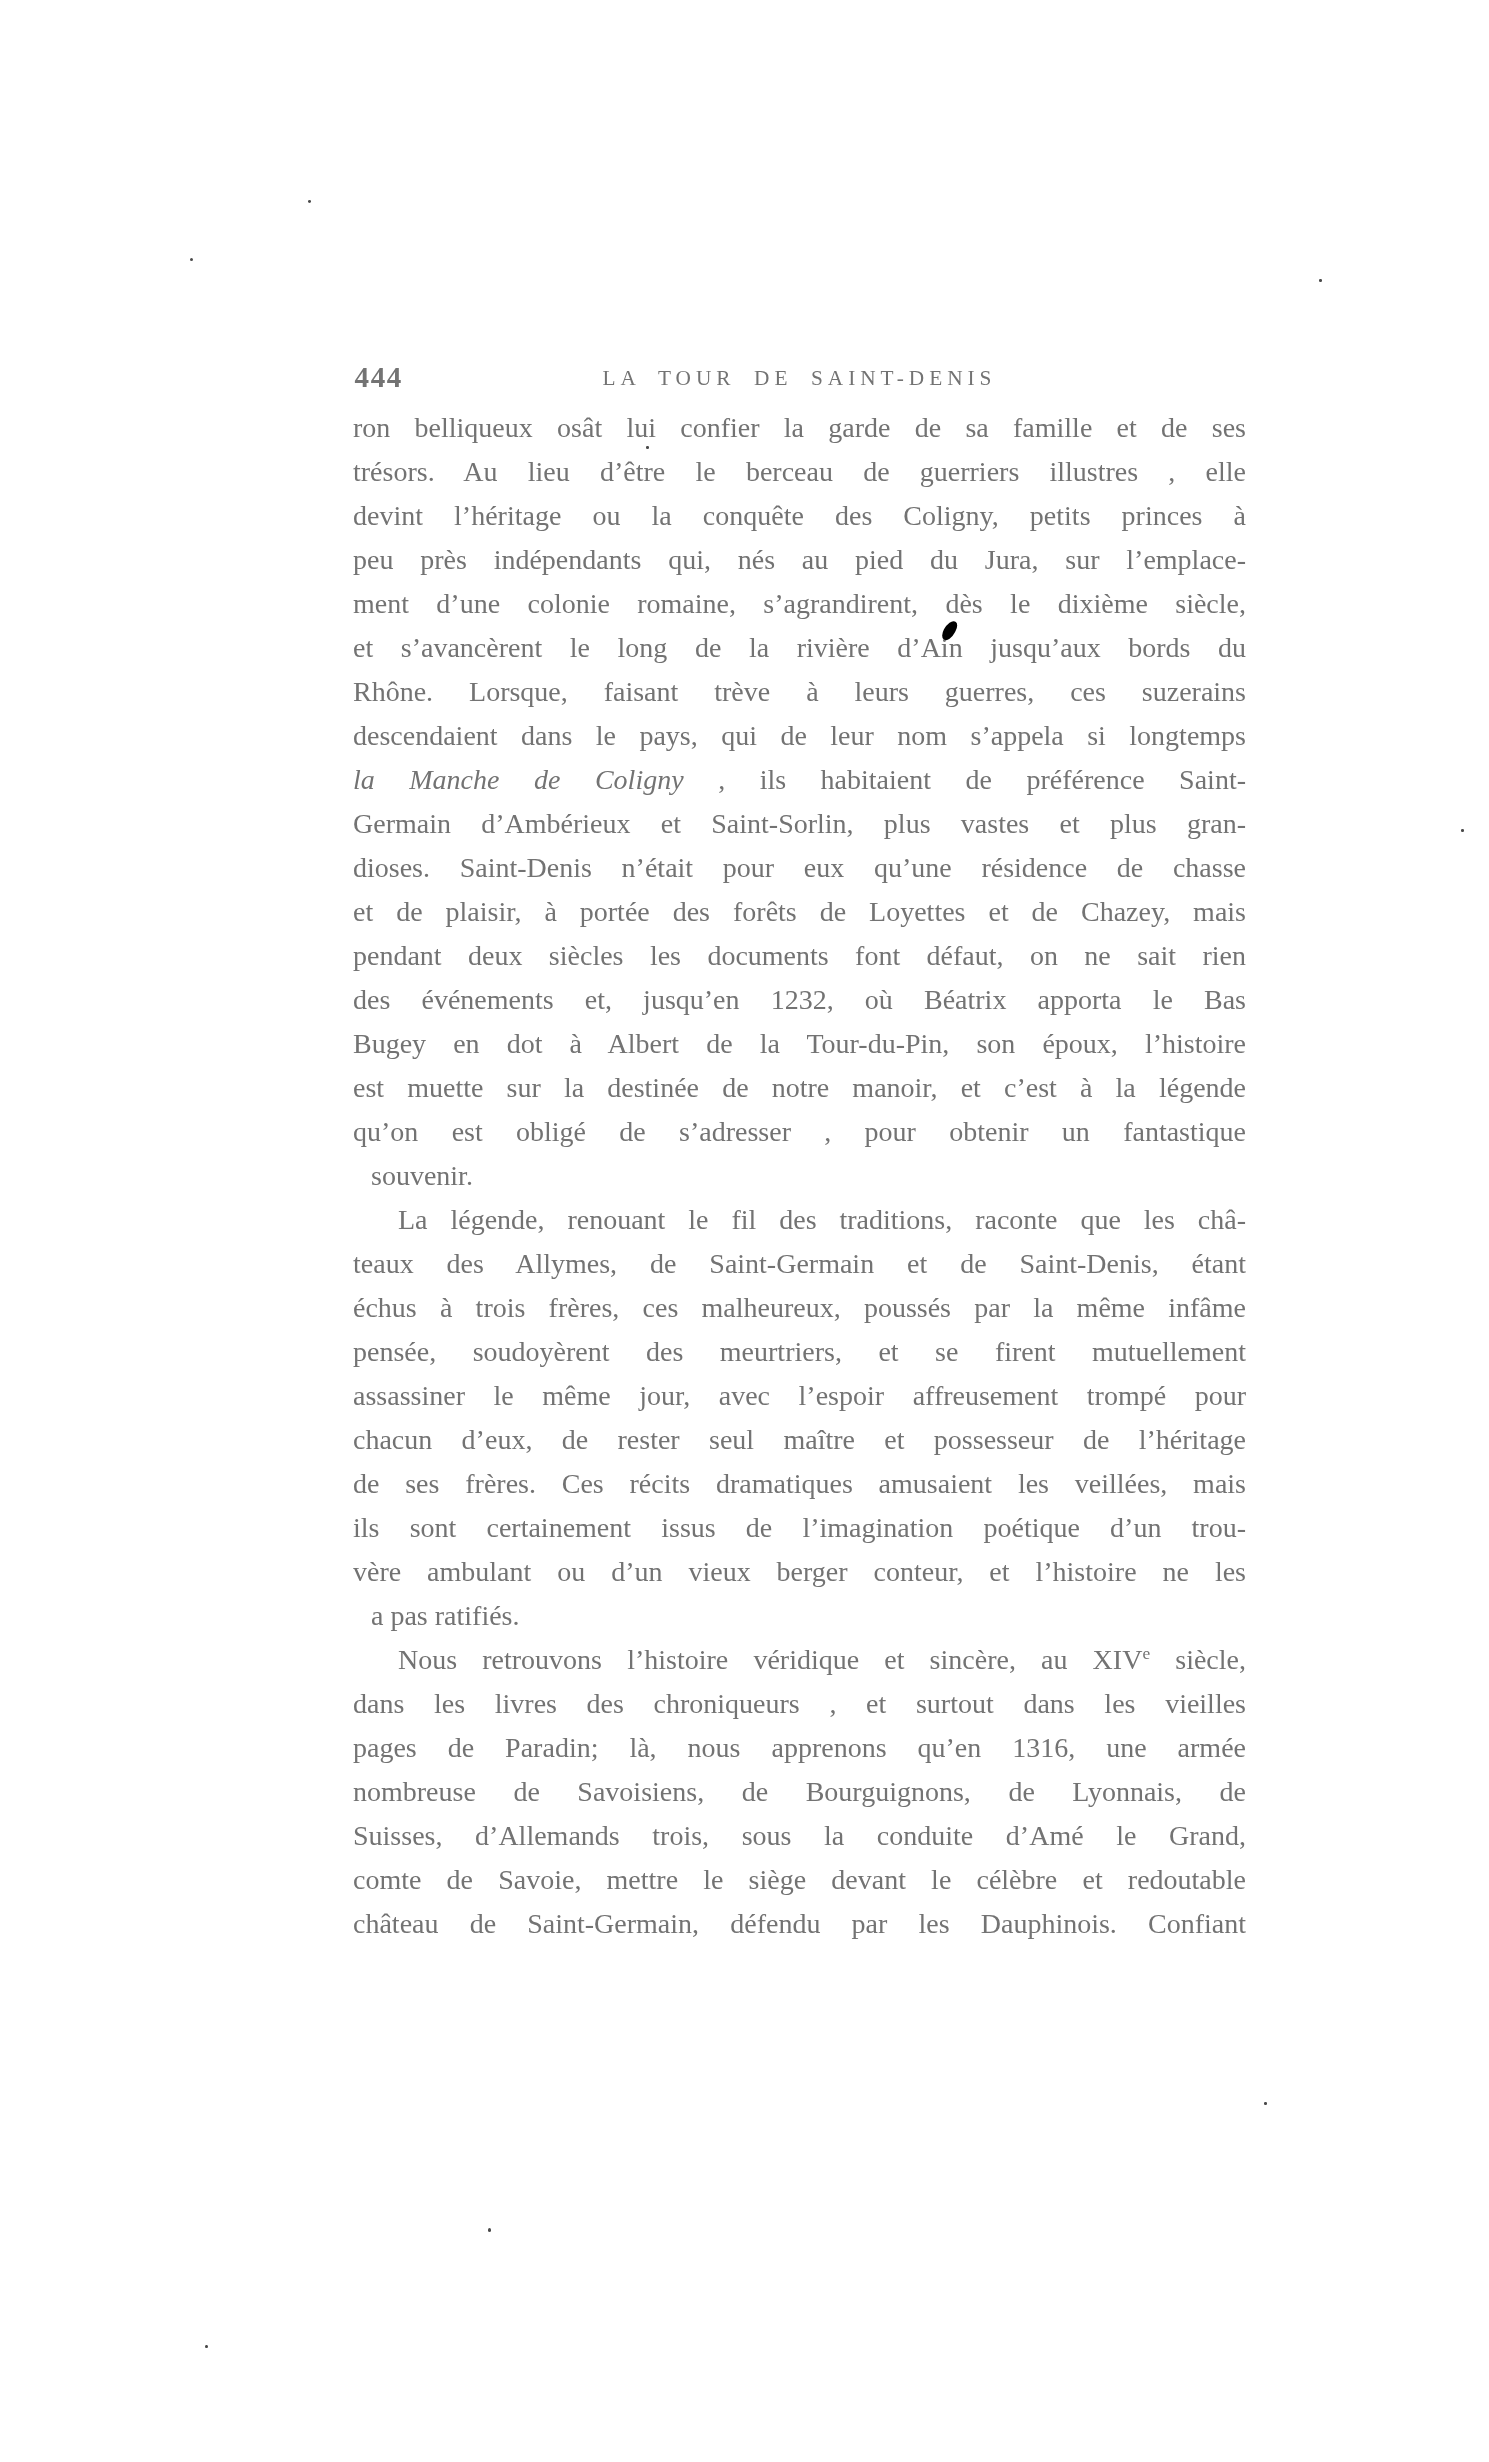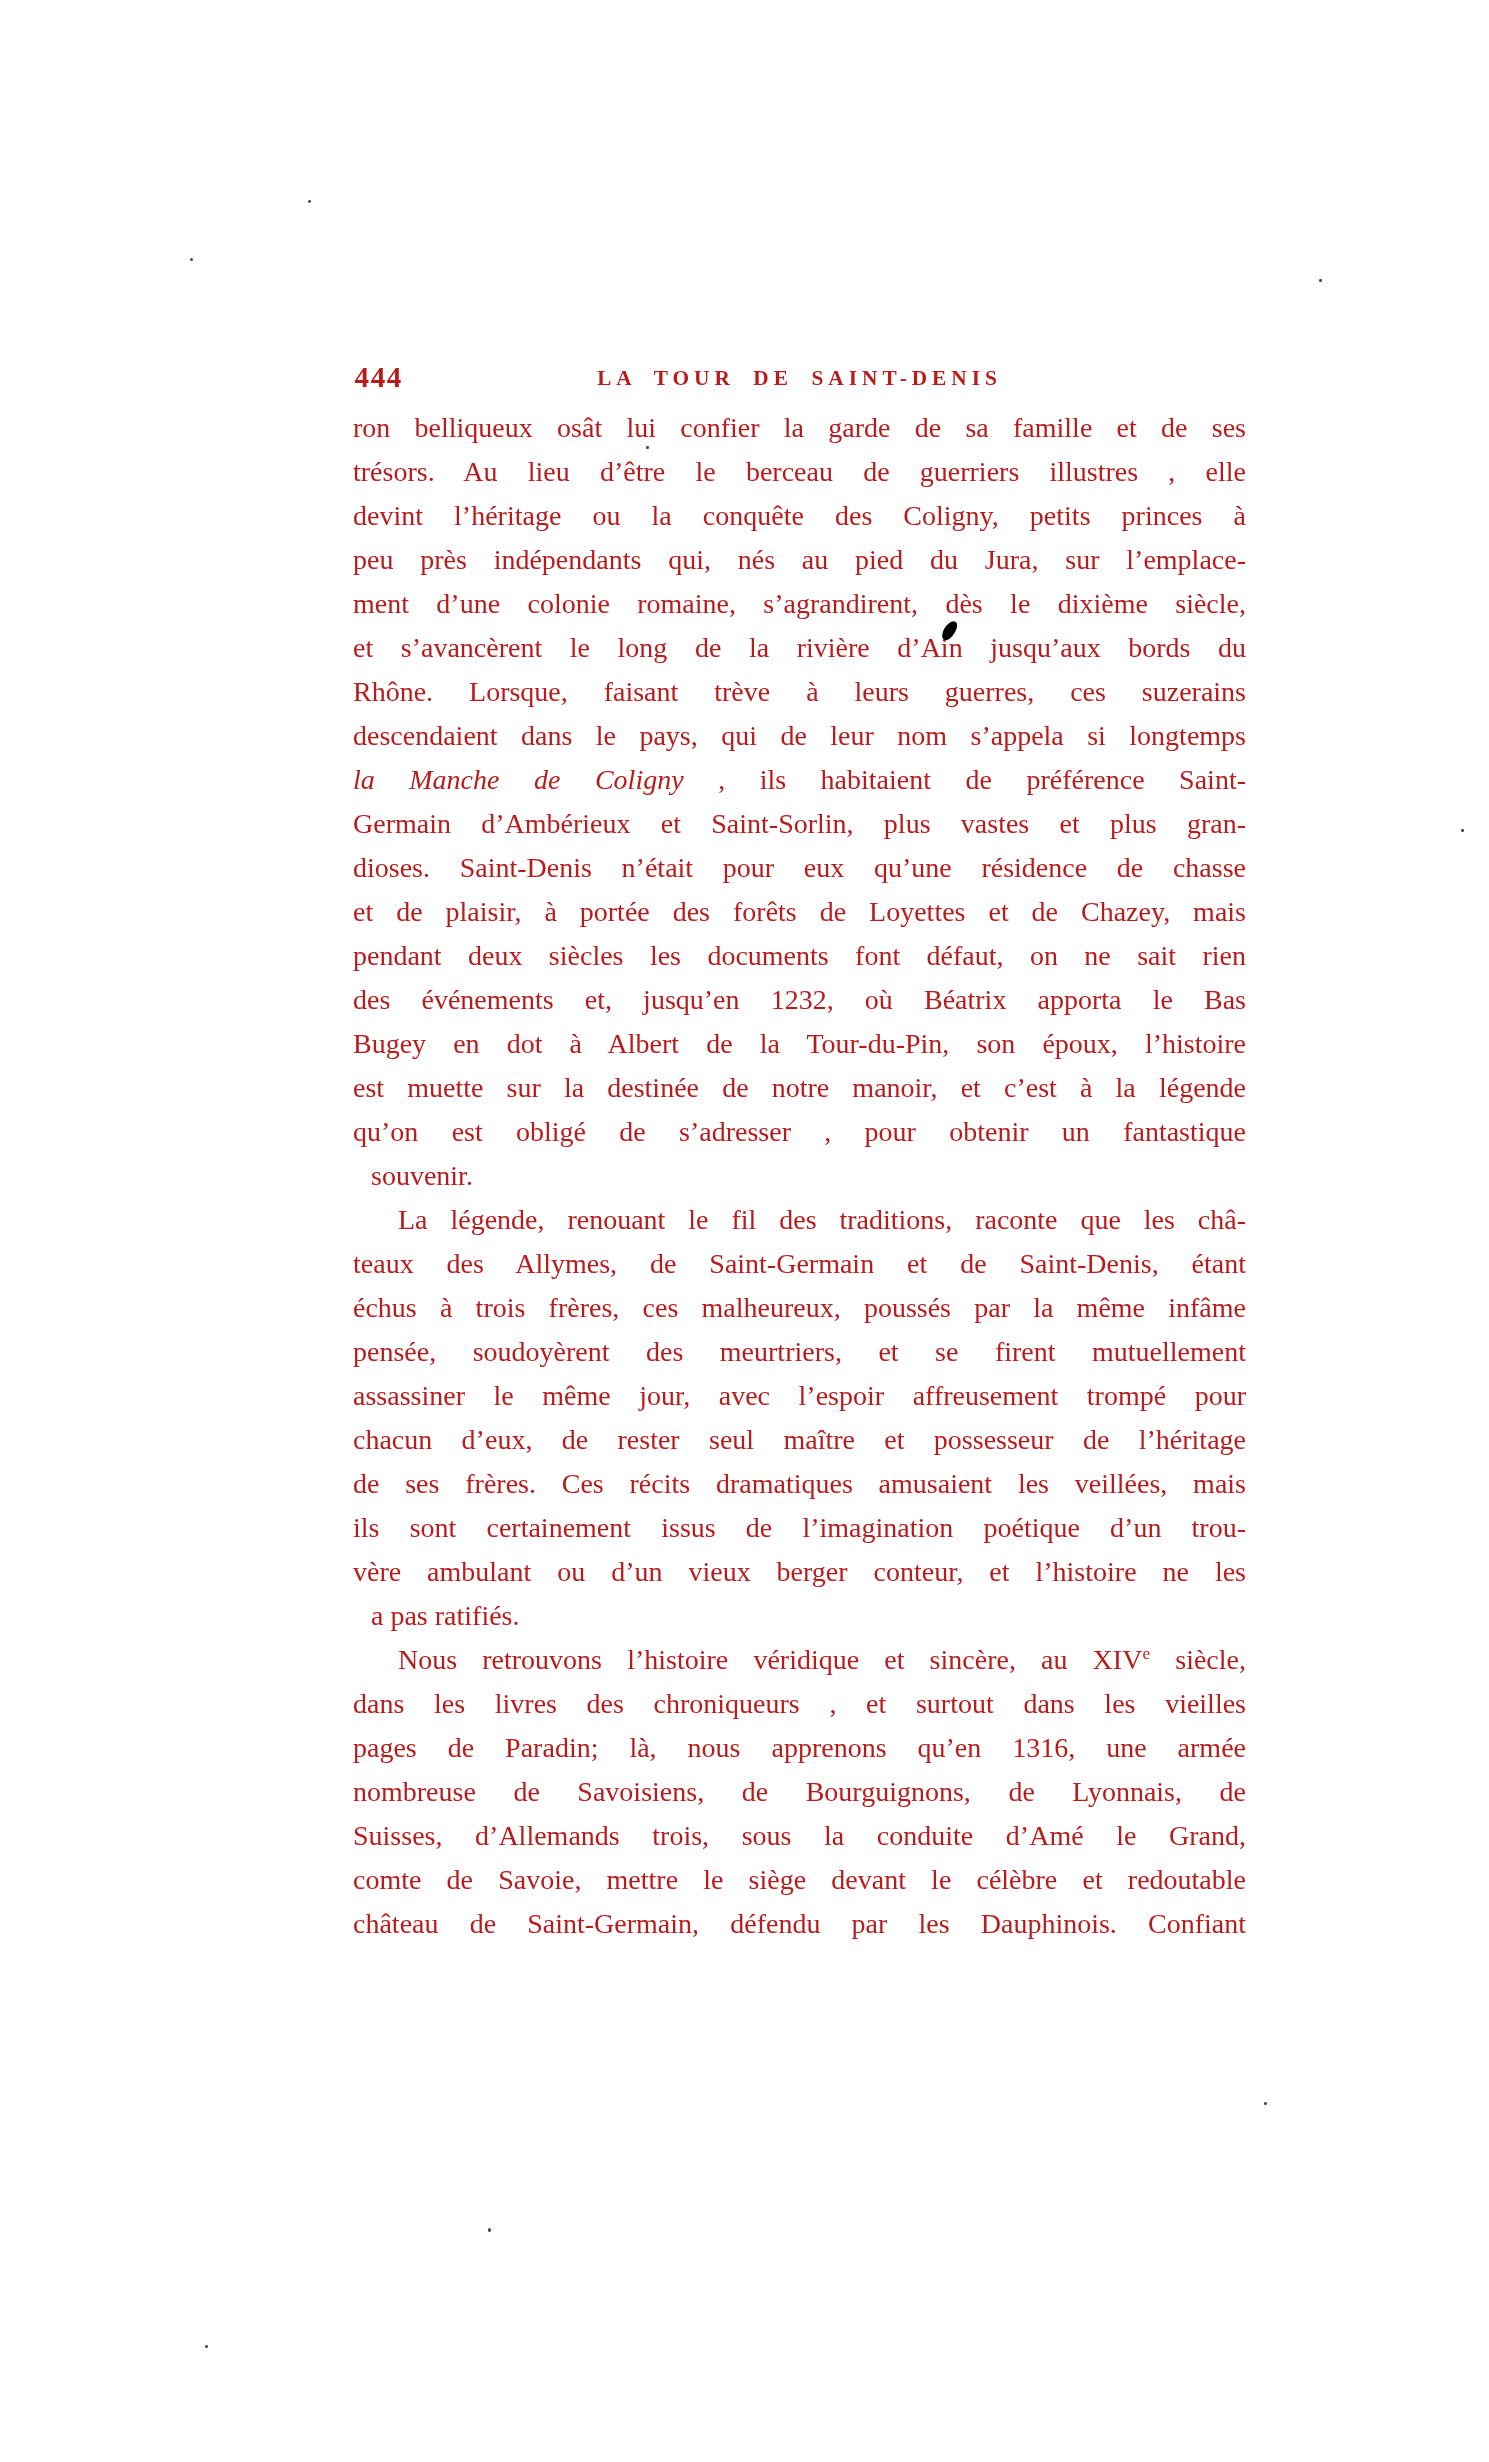--- a/index.html
+++ b/index.html
@@ -3,32 +3,32 @@
 <meta charset="utf-8">
 <title>444 — LA TOUR DE SAINT-DENIS</title>
 <style>
   html, body { margin:0; padding:0; background:#d9d9d9; }
   .page {
     position:relative;
     width:1489px; height:2462px;
     background:#ffffff;
     overflow:hidden;
     font-family:"Liberation Serif","DejaVu Serif",serif;
-    color:#b91c1c;
+    color:#737373;
   }
   
   .page-header { position:absolute; left:353px; top:361px; width:893px; height:36px; }
   .page-number {
     position:absolute; left:1.6px; top:0;
     font-size:29px; font-weight:bold; letter-spacing:1.6px;
   }
   .running-title {
     position:absolute; left:33px; right:33px; top:5px;
     text-align:center;
-    font-size:21.3px; font-weight:bold;
+    font-size:21.3px; font-weight:normal;
     letter-spacing:5px; word-spacing:8.2px;
     white-space:nowrap;
   }
   
   .text-block {
     position:absolute; left:353px; top:406px; width:893px;
     font-size:28px; line-height:44px;
   }
   .line { text-align:justify; text-align-last:justify; height:44px; white-space:normal; }
   .line.para-end { text-align-last:left;margin-left:18px; }

